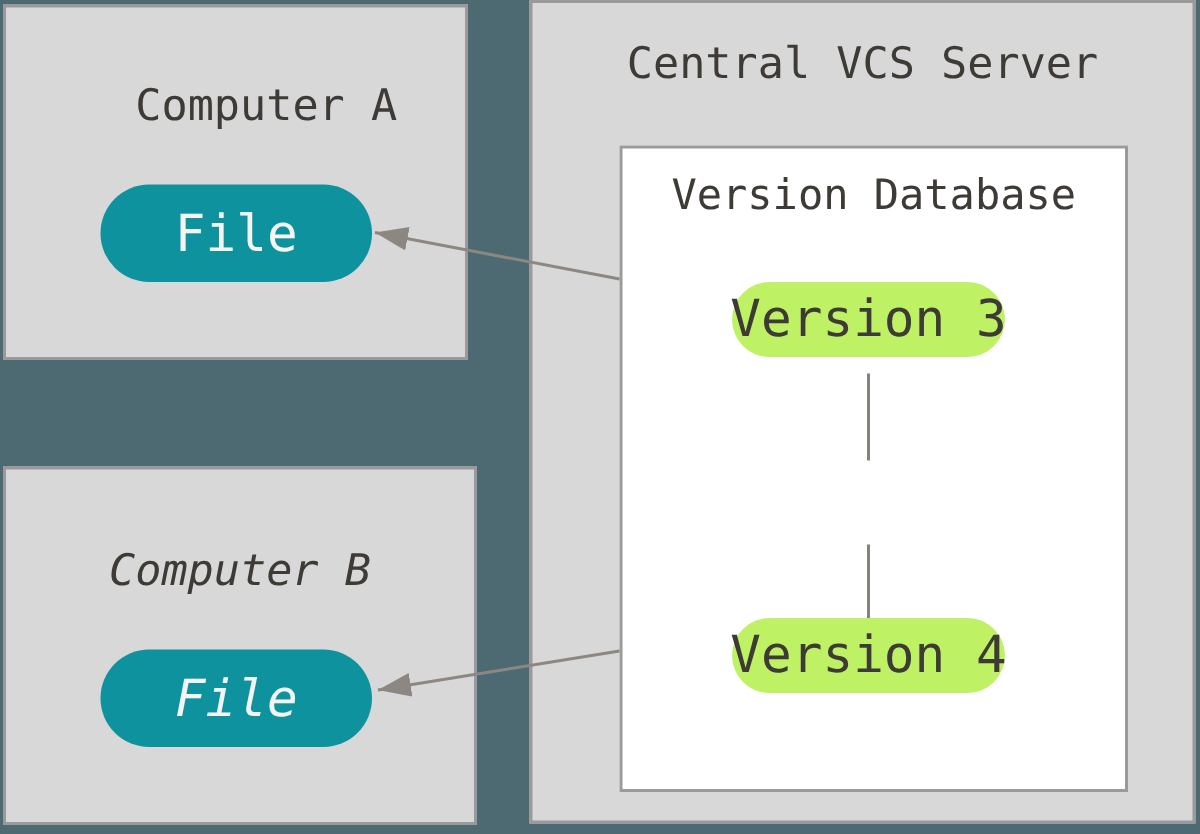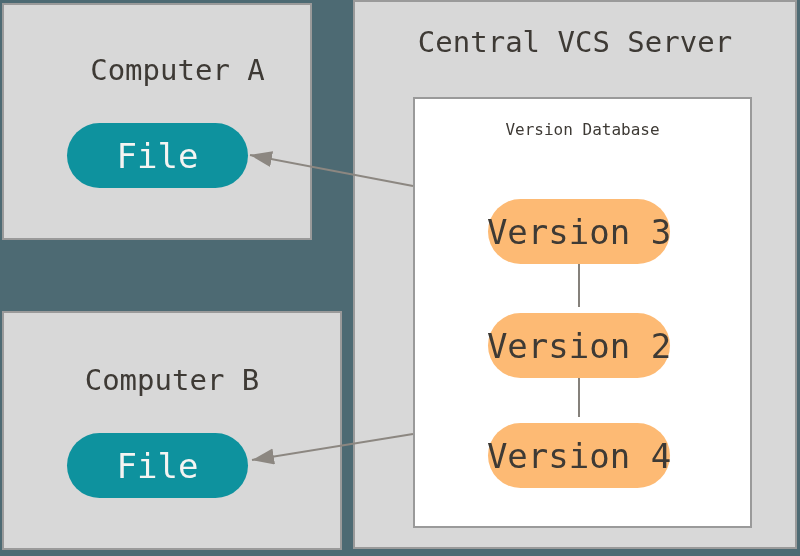--- a/index.html
+++ b/index.html
@@ -15,21 +15,21 @@
     overflow: hidden;
     font-family: "DejaVu Sans Mono", monospace;
   }
   .box {
     position: absolute;
     background: #d8d8d8;
     border: 2px solid #9a9a9a;
     box-sizing: border-box;
   }
   .box-computer-a { left: 2px; top: 3px; width: 310px; height: 237px; }
-  .box-computer-b { left: 2px; top: 311px; width: 340px; height: 239px; }
+  .box-computer-b { left: 2px; top: 311px; width: 316px; height: 239px; font-style: italic; }
   .box-server     { left: 353px; top: 0px; width: 444px; height: 549px; padding-left: 28px; }
 
   .box-title {
     position: absolute;
     left: 0; right: 0;
     text-align: center;
     font-size: 29px;
     line-height: 36px;
     color: #3e3a35;
     white-space: nowrap;
@@ -65,32 +65,31 @@
     height: 431px;
     background: #ffffff;
     border: 2px solid #9a9a9a;
     box-sizing: border-box;
   }
   .db-title {
     position: absolute;
     left: 0; right: 0;
     top: 16px;
     text-align: center;
-    font-size: 16px;
+    font-size: 28px;
     line-height: 30px;
     color: #3e3a35;
     white-space: nowrap;
   }
   .pill-version {
     left: 73px;
     width: 182px;
-    height: 65px;
-    background: #fdba74;
+    height: 50px;
+    background: #bef264;
     color: #3e3a35;
-    margin-top: 11px;
   }
   .pill-v3 { top: 89px; }
   .pill-v2 { top: 203px; }
   .pill-v1 { top: 313px; }
 
   .connector {
     position: absolute;
     left: 163px;
     width: 2px;
     background: #85817b;
@@ -124,21 +123,20 @@
   <div class="box box-server">
     <div class="box-title title-server">Central VCS Server</div>
 
     <div class="white-box">
       <div class="db-title">Version Database</div>
 
       <div class="connector connector-1"></div>
       <div class="connector connector-2"></div>
 
       <div class="pill pill-version pill-v3">Version 3</div>
-      <div class="pill pill-version pill-v2">Version 2</div>
       <div class="pill pill-version pill-v1">Version 4</div>
     </div>
   </div>
 
   <svg class="arrows" viewBox="0 0 800 556" xmlns="http://www.w3.org/2000/svg">
     <defs>
       <marker id="ah" markerWidth="24" markerHeight="18" refX="22" refY="8" orient="auto" markerUnits="userSpaceOnUse">
         <path d="M0,0 L22,8 L0,16 z" fill="#8c8781"></path>
       </marker>
     </defs>

